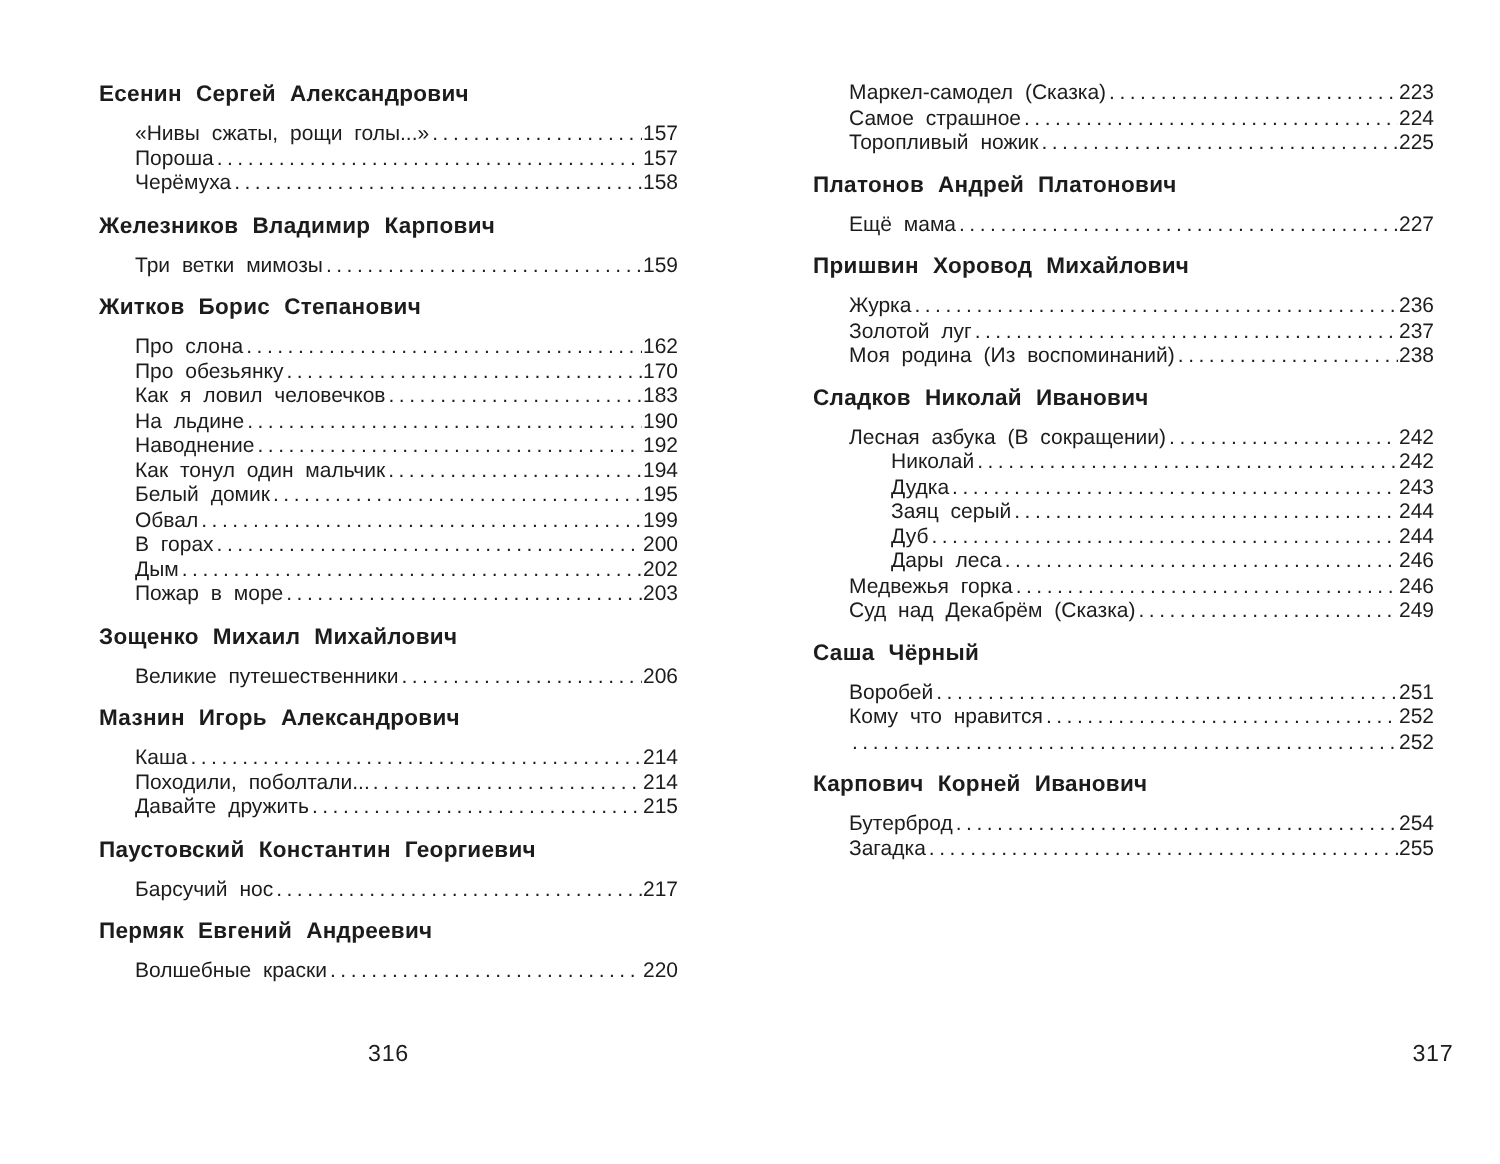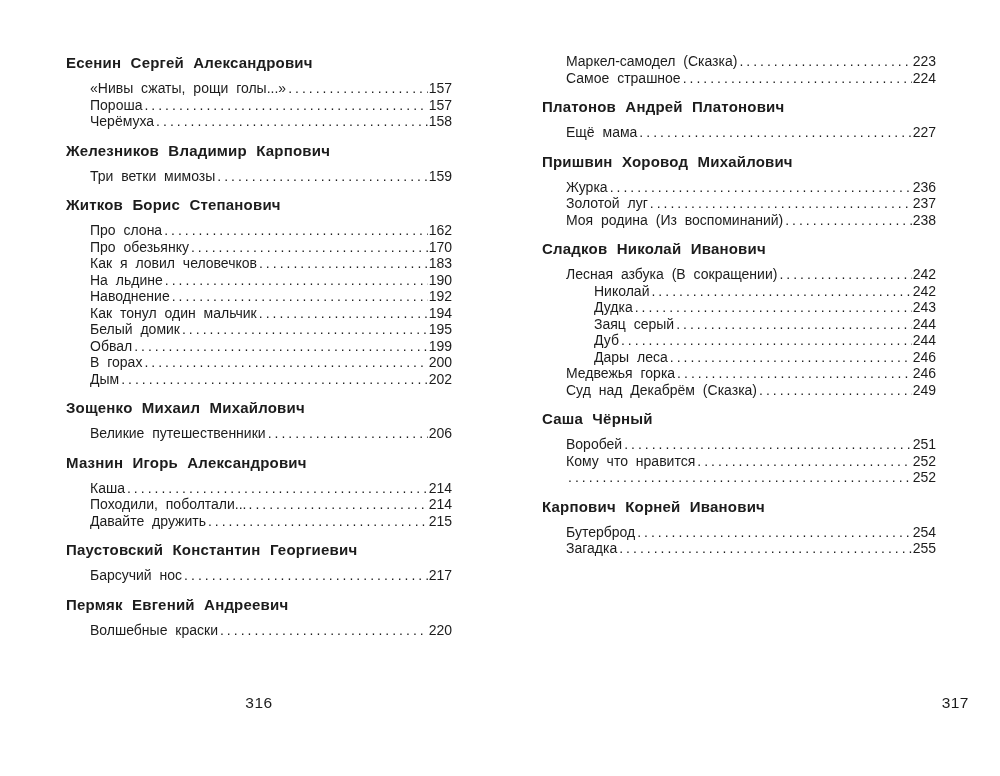--- a/index.html
+++ b/index.html
@@ -10,21 +10,21 @@
     background: #ffffff;
     font-family: "Liberation Sans", sans-serif;
     color: #1c1c1c;
     overflow: hidden;
     -webkit-font-smoothing: antialiased;
   }
   .book { display: flex; width: 1000px; height: 776px; }
   .page { width: 500px; height: 776px; display: flex; flex-direction: column; }
   .page-inner { padding-top: 53px; }
   .page.left  .page-inner { padding-left: 66px; padding-right: 48px; }
-  .page.right .page-inner { padding-left: 42px; padding-right: 64px; }
+  .page.right .page-inner { padding-left: 42px; padding-right: 44px; }
 
   .author {
     font-size: 15px;
     font-weight: 700;
     line-height: 20px;
     margin: 11px 0 7px 0;
     word-spacing: 5px;
     letter-spacing: 0.2px;
     white-space: nowrap;
   }
@@ -142,20 +142,25 @@
           <div class="entry">
             <span class="title">В горах</span>
             <span class="dots"></span>
             <span class="pageno">200</span>
           </div>
           <div class="entry">
             <span class="title">Дым</span>
             <span class="dots"></span>
             <span class="pageno">202</span>
           </div>
+          <div class="entry">
+            <span class="title">Пожар в море</span>
+            <span class="dots"></span>
+            <span class="pageno">203</span>
+          </div>
         </div>
         <div class="toc-section">
           <h2 class="author">Зощенко Михаил Михайлович</h2>
           <div class="entry">
             <span class="title">Великие путешественники</span>
             <span class="dots"></span>
             <span class="pageno">206</span>
           </div>
         </div>
         <div class="toc-section">
@@ -201,20 +206,25 @@
           <div class="entry">
             <span class="title">Маркел-самодел (Сказка)</span>
             <span class="dots"></span>
             <span class="pageno">223</span>
           </div>
           <div class="entry">
             <span class="title">Самое страшное</span>
             <span class="dots"></span>
             <span class="pageno">224</span>
           </div>
+          <div class="entry">
+            <span class="title">Торопливый ножик</span>
+            <span class="dots"></span>
+            <span class="pageno">225</span>
+          </div>
         </div>
         <div class="toc-section">
           <h2 class="author">Платонов Андрей Платонович</h2>
           <div class="entry">
             <span class="title">Ещё мама</span>
             <span class="dots"></span>
             <span class="pageno">227</span>
           </div>
         </div>
         <div class="toc-section">

